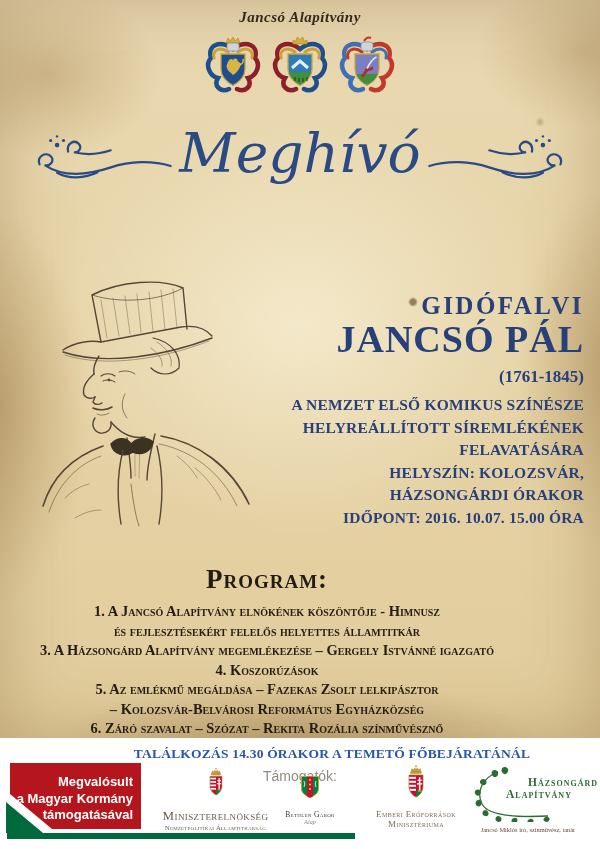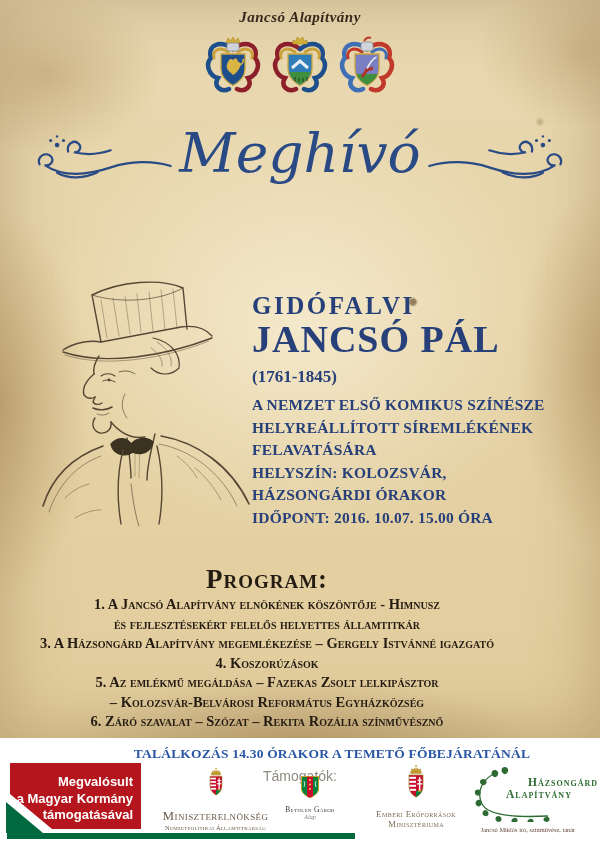--- a/index.html
+++ b/index.html
@@ -24,29 +24,29 @@
   .crest{width:58px;height:64px;}
   
   .title-row{position:absolute;top:118px;left:0;width:100%;height:80px;
     display:flex;align-items:center;justify-content:center;gap:4px;}
   .meghivo{font-size:55px;font-style:italic;color:#2a4a85;line-height:1;padding:0 2px 10px 2px;
     font-family:"DejaVu Serif","Liberation Serif",serif;}
   .flourish{width:138px;height:58px;}
   .flourish.right{transform:scaleX(-1);}
   
   .portrait{position:absolute;left:35px;top:268px;width:230px;height:266px;}
-  .event{position:absolute;left:252px;top:292px;width:332px;text-align:left;color:#27407a;font-family:Liberation Serif, serif;}
+  .event{position:absolute;left:252px;top:292px;width:332px;text-align:right;color:#27407a;font-family:Liberation Serif, serif;}
   .ev-name1{font-size:25px;letter-spacing:2.5px;font-weight:bold;}
   .ev-name2{font-size:38px;letter-spacing:1px;font-weight:bold;margin-top:-3px;}
   .ev-years{font-size:17px;font-weight:bold;margin-top:6px;}
   .ev-lines{margin-top:7px;}
   .ev-line{font-size:15.5px;font-weight:bold;line-height:22.5px;letter-spacing:.2px;}
   
   .program{position:absolute;left:0;top:564px;width:534px;text-align:center;color:#241b12;}
-  .program-heading{font-size:27px;font-variant:small-caps;font-weight:bold;letter-spacing:1px;text-align:center;}
+  .program-heading{font-size:27px;font-variant:small-caps;font-weight:bold;letter-spacing:1px;margin-bottom:7px;text-align:center;}
   .program-line{font-size:14.5px;font-variant:small-caps;font-weight:bold;line-height:19.5px;}
   
   .footer{position:absolute;left:0;top:738px;width:600px;height:111px;background:#ffffff;}
   .meeting{position:absolute;top:8px;left:0;width:100%;text-align:center;color:#2a56a5;
     font-weight:bold;font-size:13.5px;letter-spacing:.2px;padding-left:32px;}
   .supporters{position:absolute;top:30px;left:0;width:100%;text-align:center;color:#908b82;
     font-size:14px;font-family:"Liberation Sans","DejaVu Sans",sans-serif;}
   .gov-box{position:absolute;left:10px;top:25px;width:131px;height:66px;background:#b5161d;
     color:#fff;font-family:"Liberation Sans","DejaVu Sans",sans-serif;font-weight:bold;font-size:13px;
     line-height:16.5px;text-align:right;padding:11px 8px 12px 0;box-sizing:border-box;}
@@ -54,21 +54,21 @@
     border-bottom:35px solid #fff;border-right:42px solid transparent;}
   .gov-tri{position:absolute;left:6px;top:64px;width:0;height:0;
     border-bottom:31px solid #00693e;border-right:37px solid transparent;}
   .gov-bar{position:absolute;left:7px;top:95px;width:348px;height:6px;background:#00693e;}
   .logo{position:absolute;text-align:center;}
   .sc{font-variant:small-caps;}
   .logo-min{left:158px;top:28px;width:115px;}
   .logo-min .t1{font-size:13px;color:#6b5c4c;letter-spacing:.4px;margin-top:4px;}
   .logo-min .t2{font-size:6.5px;color:#6b5c4c;letter-spacing:.2px;}
   .logo-bet{left:272px;top:37px;width:76px;}
-  .logo-bet .t1{font-size:7.5px;color:#43403a;letter-spacing:.3px;margin-top:2px;}
+  .logo-bet .t1{font-size:7.5px;color:#43403a;letter-spacing:.3px;margin-top:7px;}
   .logo-bet .t2{font-size:6px;font-style:italic;color:#8a8680;}
   .logo-emb{left:360px;top:25px;width:112px;}
   .logo-emb .t1{font-size:9px;color:#7d6e59;letter-spacing:.4px;margin-top:2px;}
   .logo-emb .t2{font-size:9px;color:#7d6e59;letter-spacing:.4px;}
   .logo-haz{left:466px;top:30px;width:124px;}
   .haz-wrap{position:relative;height:52px;}
   .haz-ivy{position:absolute;left:2px;top:-2px;width:118px;height:56px;}
   .haz-text{position:relative;padding-left:22px;padding-top:8px;color:#2e6b33;font-weight:bold;}
   .haz-text .t1{font-size:11.5px;letter-spacing:1px;margin-left:40px;}
   .haz-text .t2{font-size:11.5px;letter-spacing:1px;}

